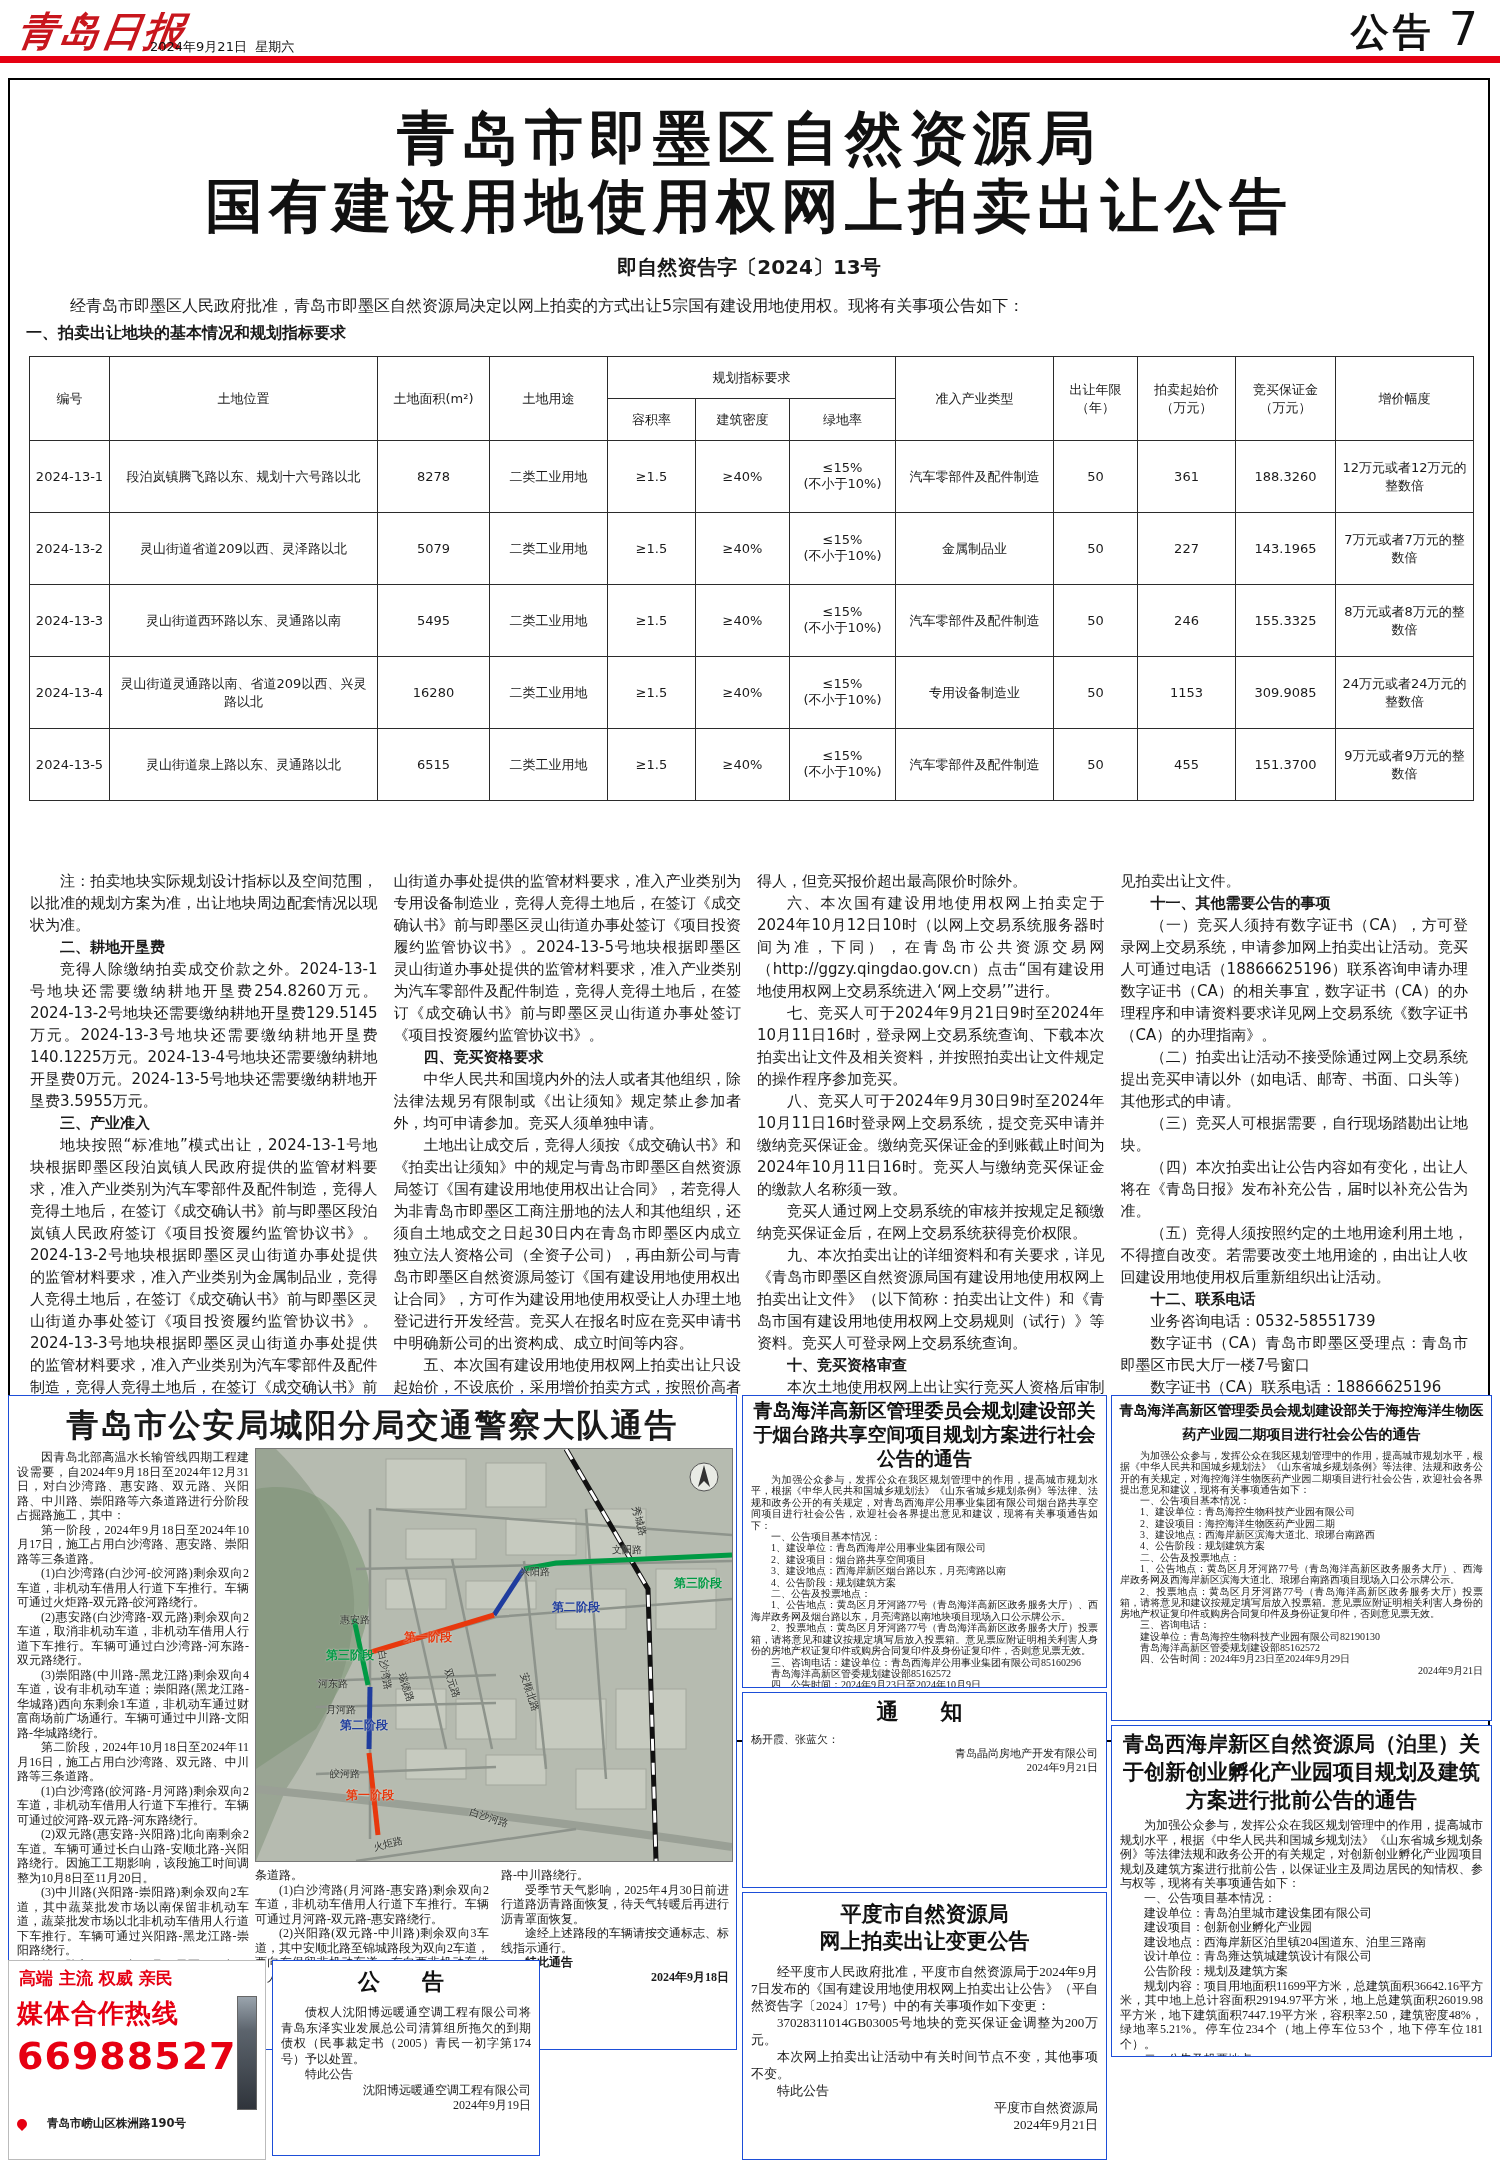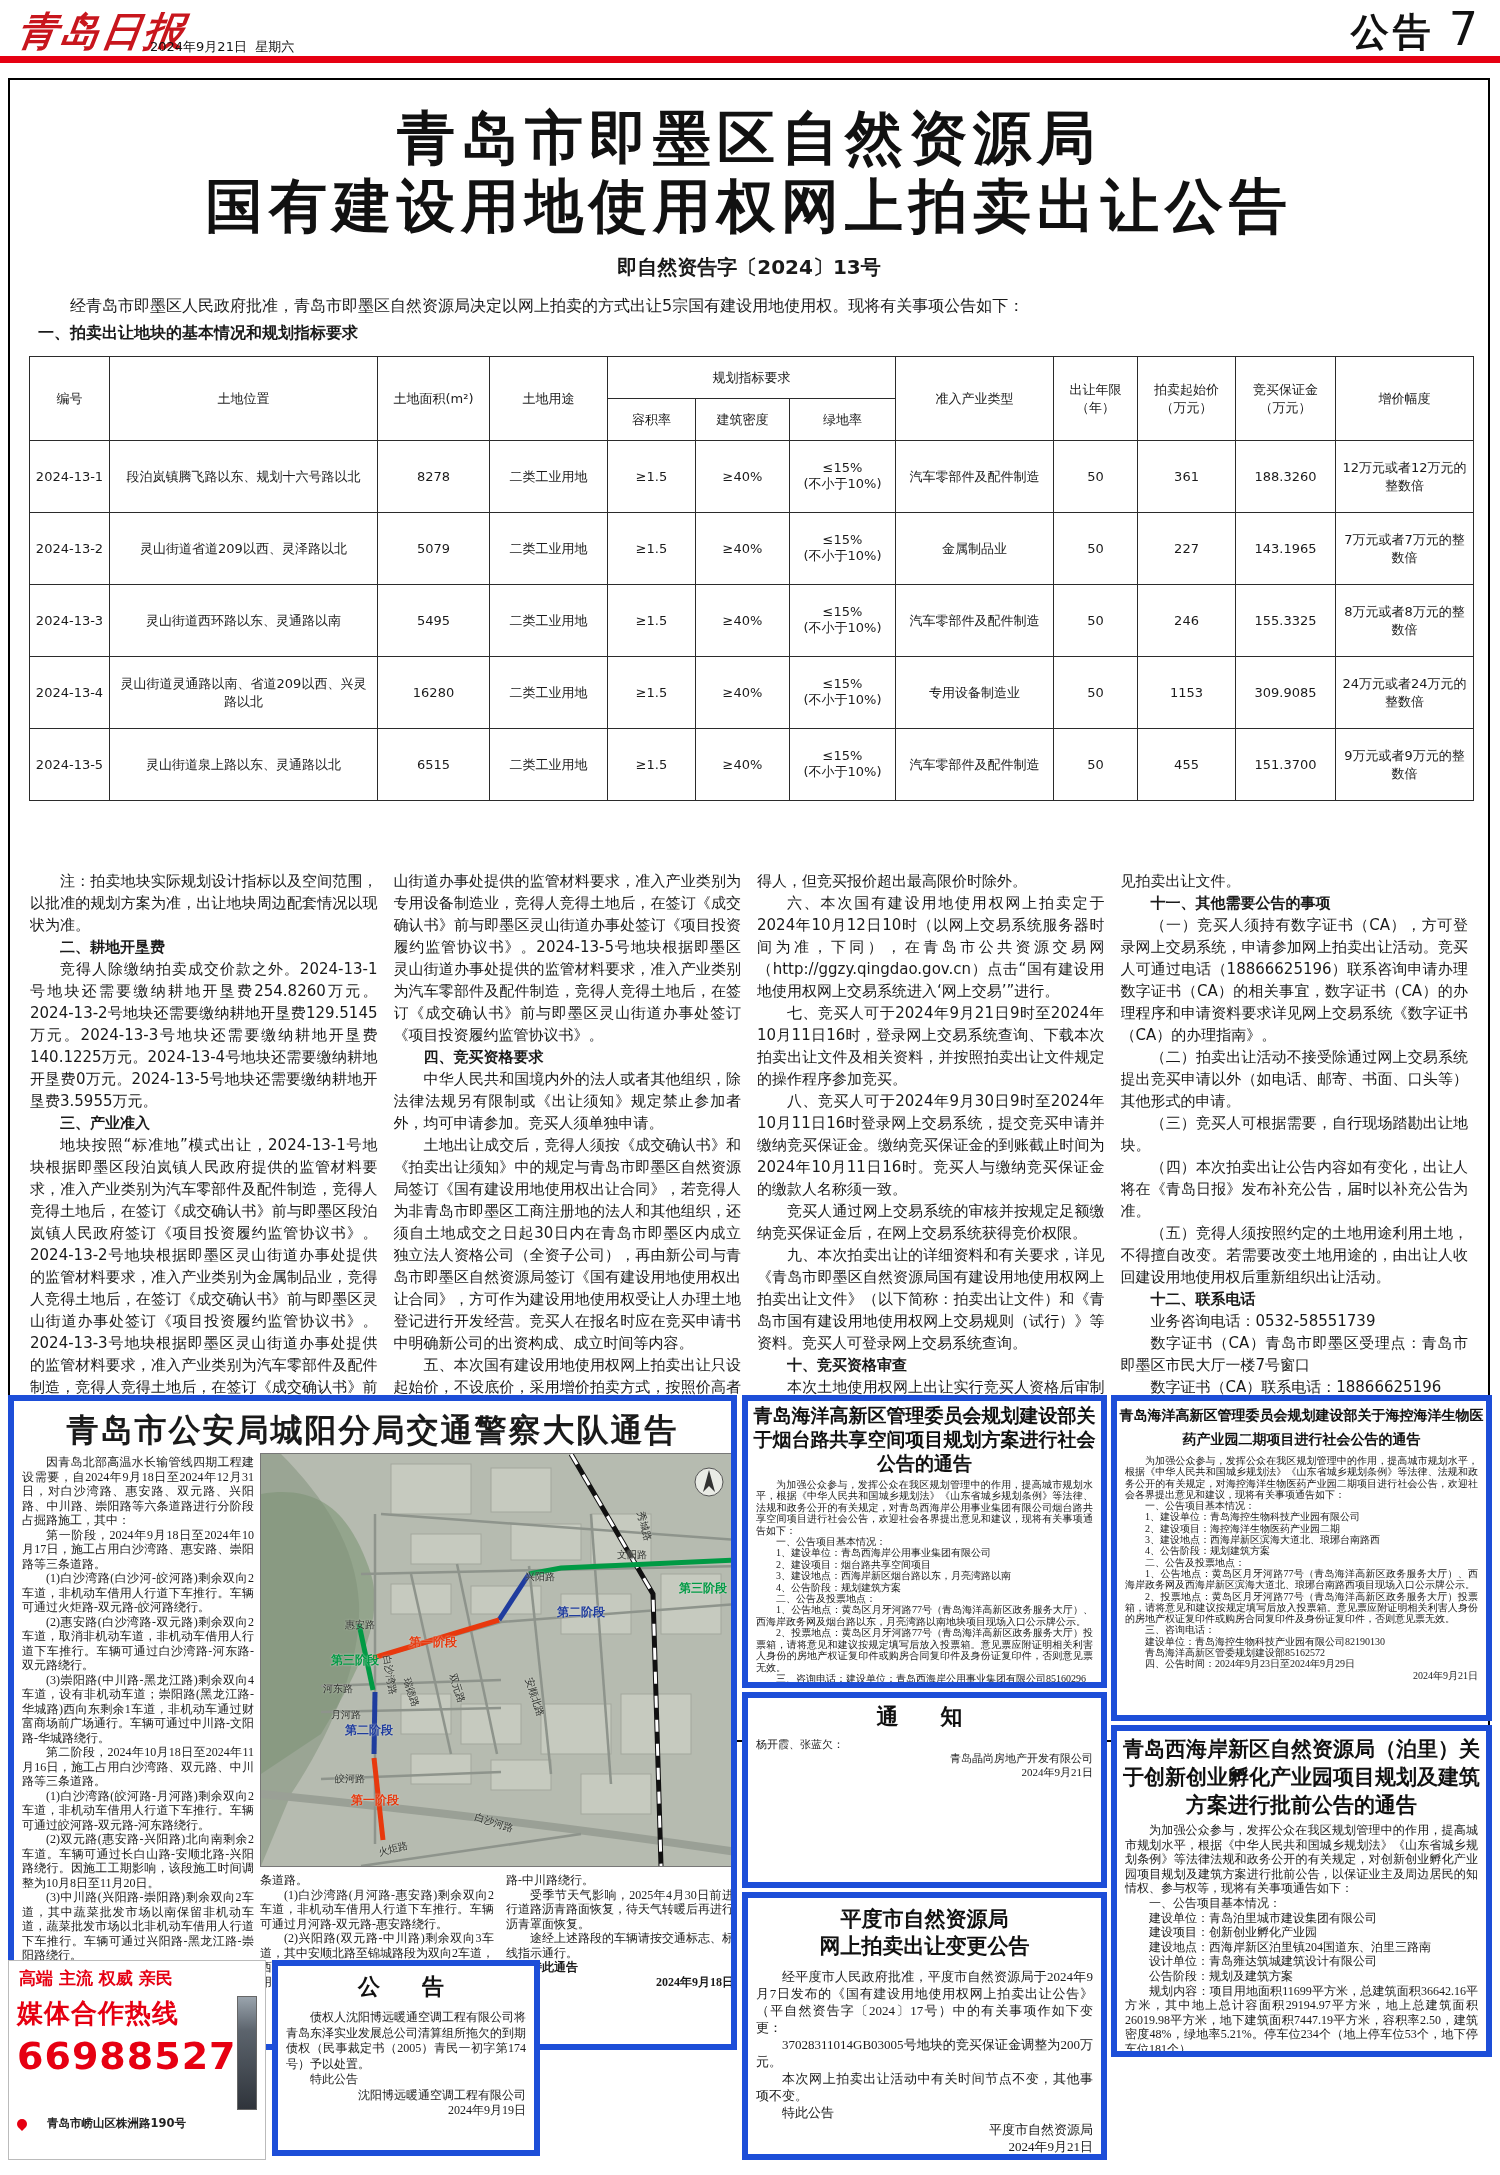--- a/index.html
+++ b/index.html
@@ -7,30 +7,30 @@
         font-family:"Liberation Serif",serif;color:#1a1a1a;}
   
   .masthead{position:absolute;left:18px;top:4px;font-family:"DejaVu Serif",serif;
             font-style:italic;font-weight:900;font-size:40px;color:#c8161d;transform:skewX(-8deg);letter-spacing:2px;}
   .dateline{position:absolute;left:150px;top:38px;font-size:13px;font-family:"DejaVu Sans",sans-serif;color:#111;}
   .secpage{position:absolute;right:22px;top:2px;font-family:"DejaVu Sans",sans-serif;color:#111;}
   .secpage .sec{font-size:38px;font-weight:900;letter-spacing:4px;}
   .secpage .num{font-size:46px;font-weight:400;margin-left:14px;}
   .redbar{position:absolute;left:0;top:56px;width:100%;height:7px;background:var(--accent,#e60012);}
   
-  .box{position:absolute;background:#fff;border:6px solid #1d4ed8;overflow:hidden;box-sizing:border-box;}
+  .box{position:absolute;background:#fff;border:1px solid #1d4ed8;overflow:hidden;box-sizing:border-box;}
   .para{margin:0;text-align:justify;}
   .para.ind{text-indent:2em;}
   
   .main-box{left:8px;top:78px;width:1482px;height:1664px;border:2px solid #000000;}
   .main-title{font-family:"DejaVu Sans",sans-serif;font-weight:900;text-align:center;line-height:68px;font-size:58px;letter-spacing:6px;color:#111;}
   .main-title.t1{margin-top:24px;}
   .doc-no{margin-top:14px;text-align:center;font-family:"DejaVu Sans",sans-serif;font-weight:700;font-size:20px;}
   .intro{margin:12px 28px 0;font-family:"DejaVu Sans",sans-serif;font-size:16px;line-height:26px;text-indent:2em;}
-  .sec1{margin:4px 28px 0;font-family:"DejaVu Sans",sans-serif;font-size:16px;font-weight:700;}
+  .sec1{margin:4px 16px 0;font-family:"DejaVu Sans",sans-serif;font-size:16px;font-weight:700;}
   table.land{border-collapse:collapse;table-layout:fixed;width:1444px;margin:12px 0 0 19px;
              font-family:"DejaVu Sans",sans-serif;font-size:13px;}
   table.land th,table.land td{border:1px solid #2b2b2b;text-align:center;vertical-align:middle;
              white-space:pre-line;padding:4px 5px;box-sizing:border-box;}
   table.land thead th{font-weight:500;height:42px;}
   table.land tbody td{height:72px;}
   .mcols{position:absolute;left:20px;right:20px;top:790px;bottom:14px;display:flex;gap:16px;}
   .mcol{flex:1;font-family:"DejaVu Sans",sans-serif;font-size:15px;line-height:22px;overflow:hidden;}
   
   .traffic-box{left:8px;top:1395px;width:729px;height:655px;}

